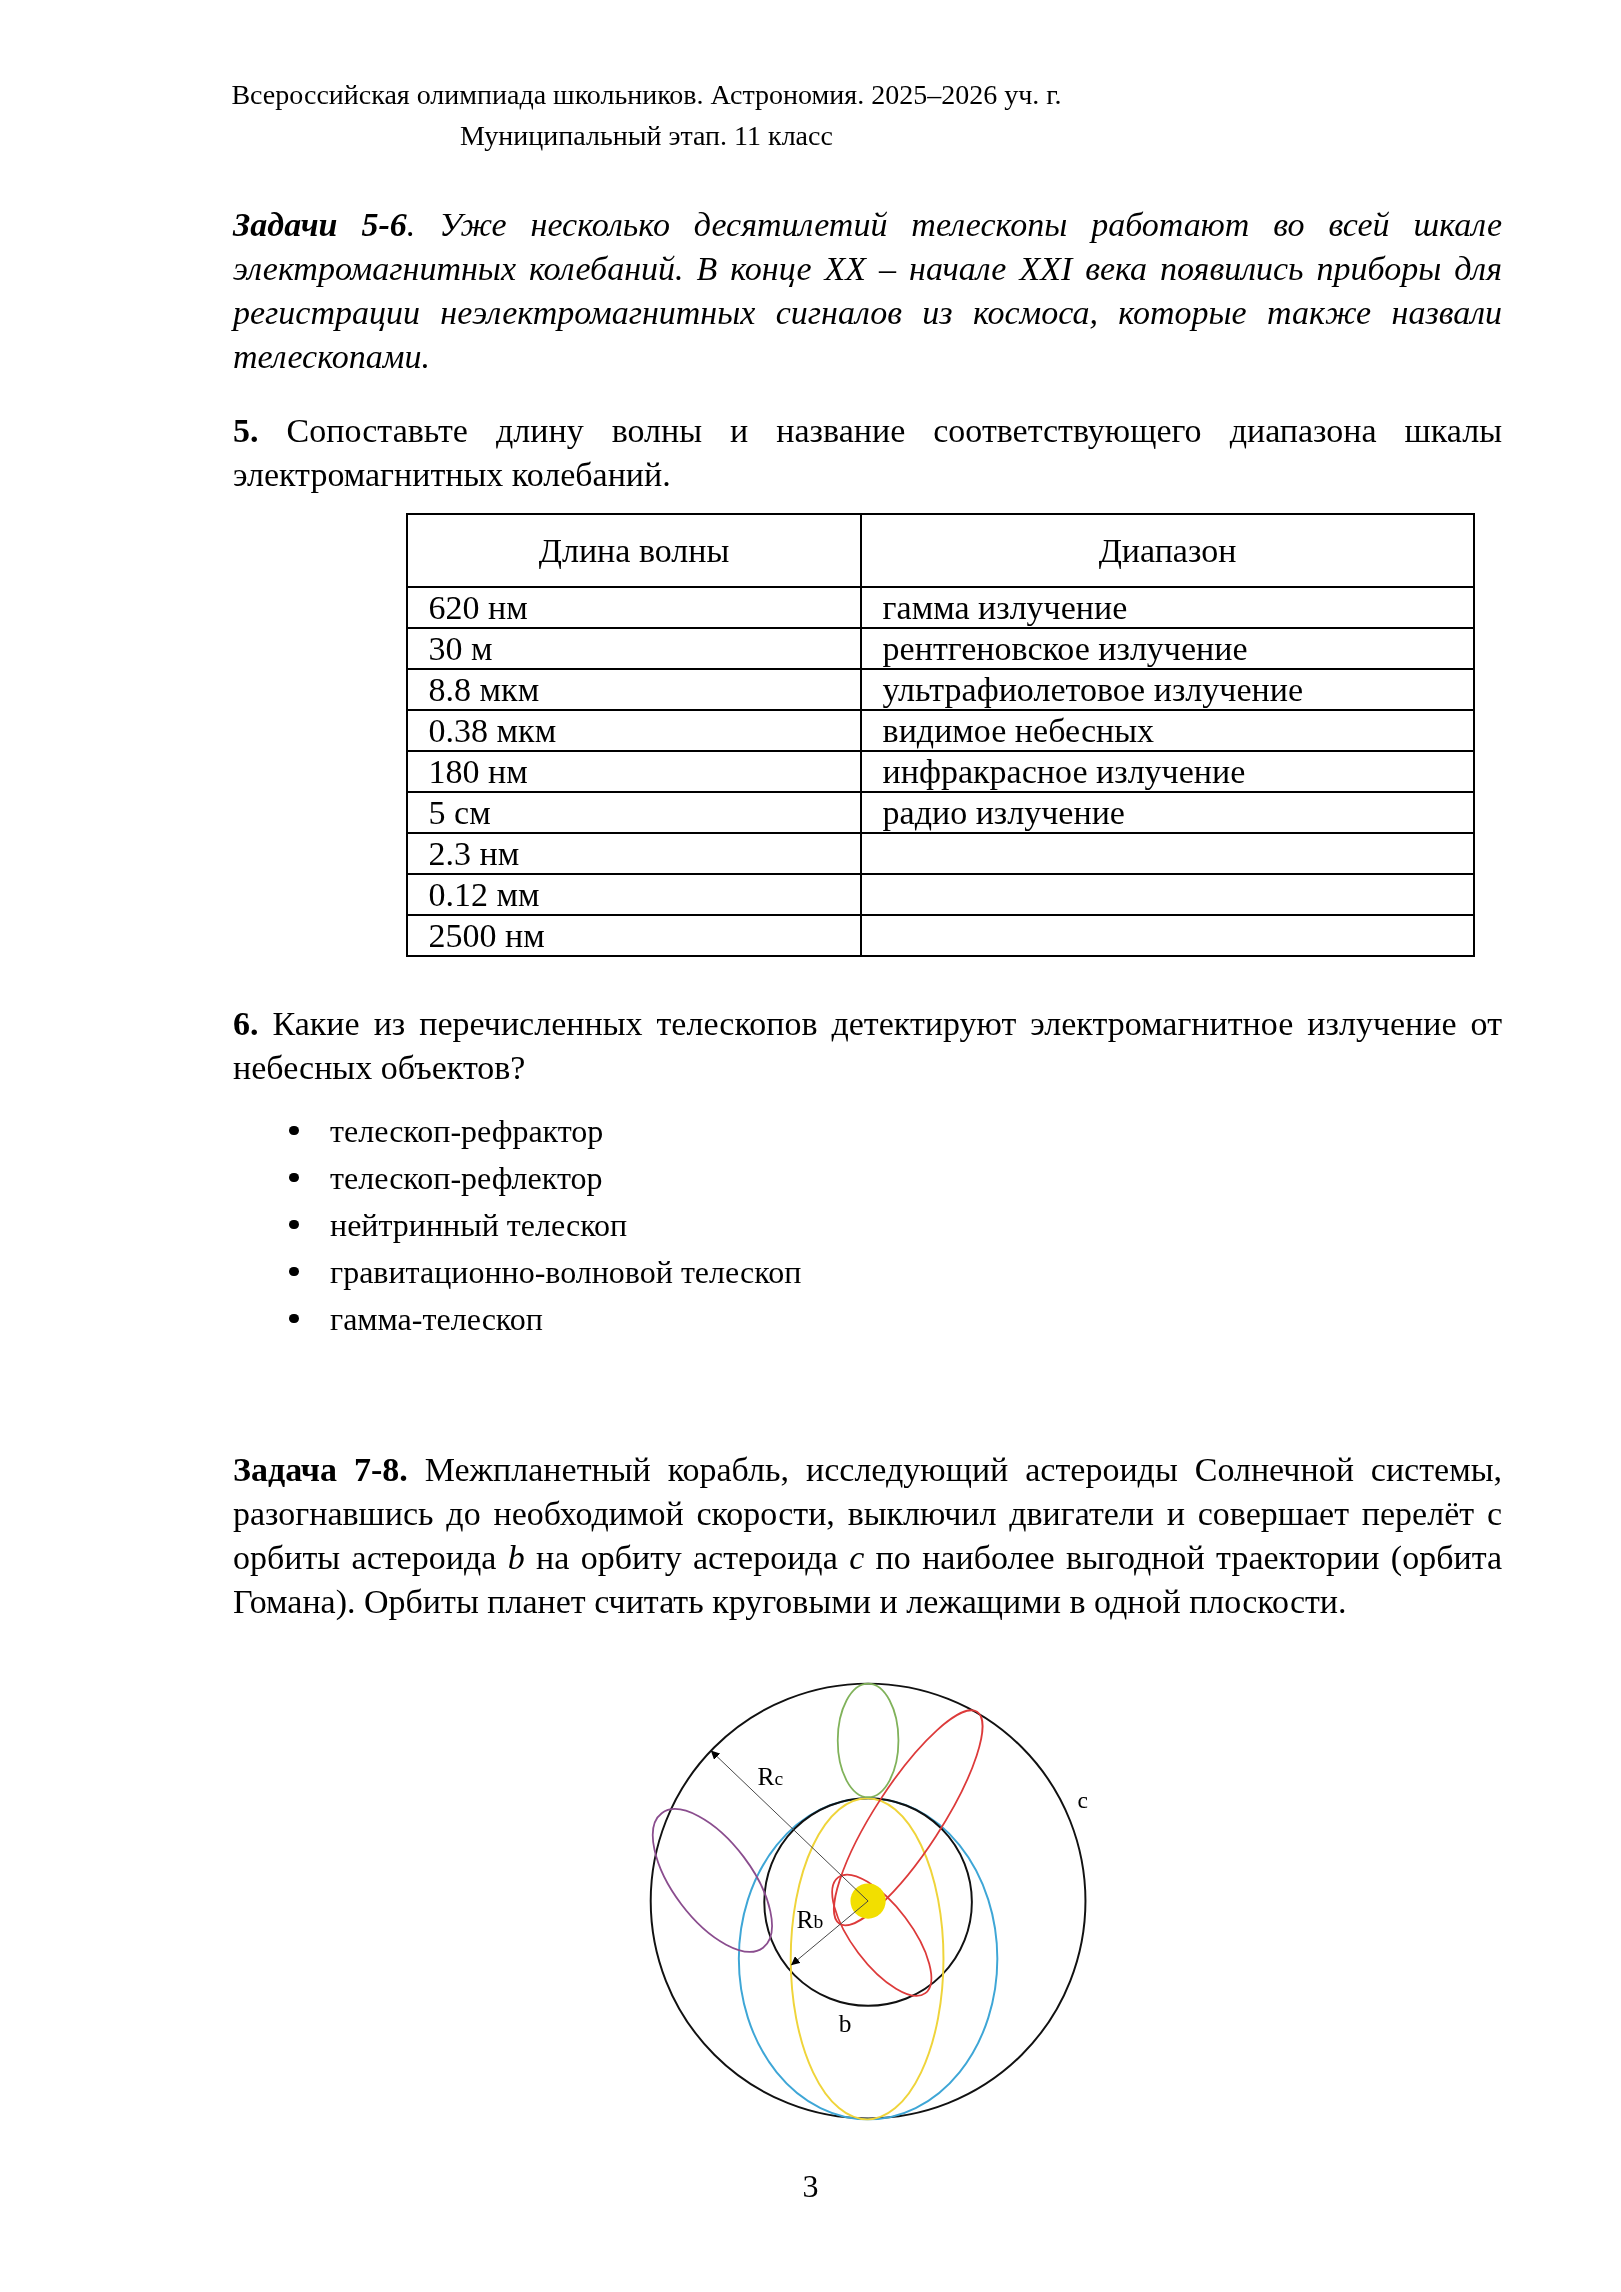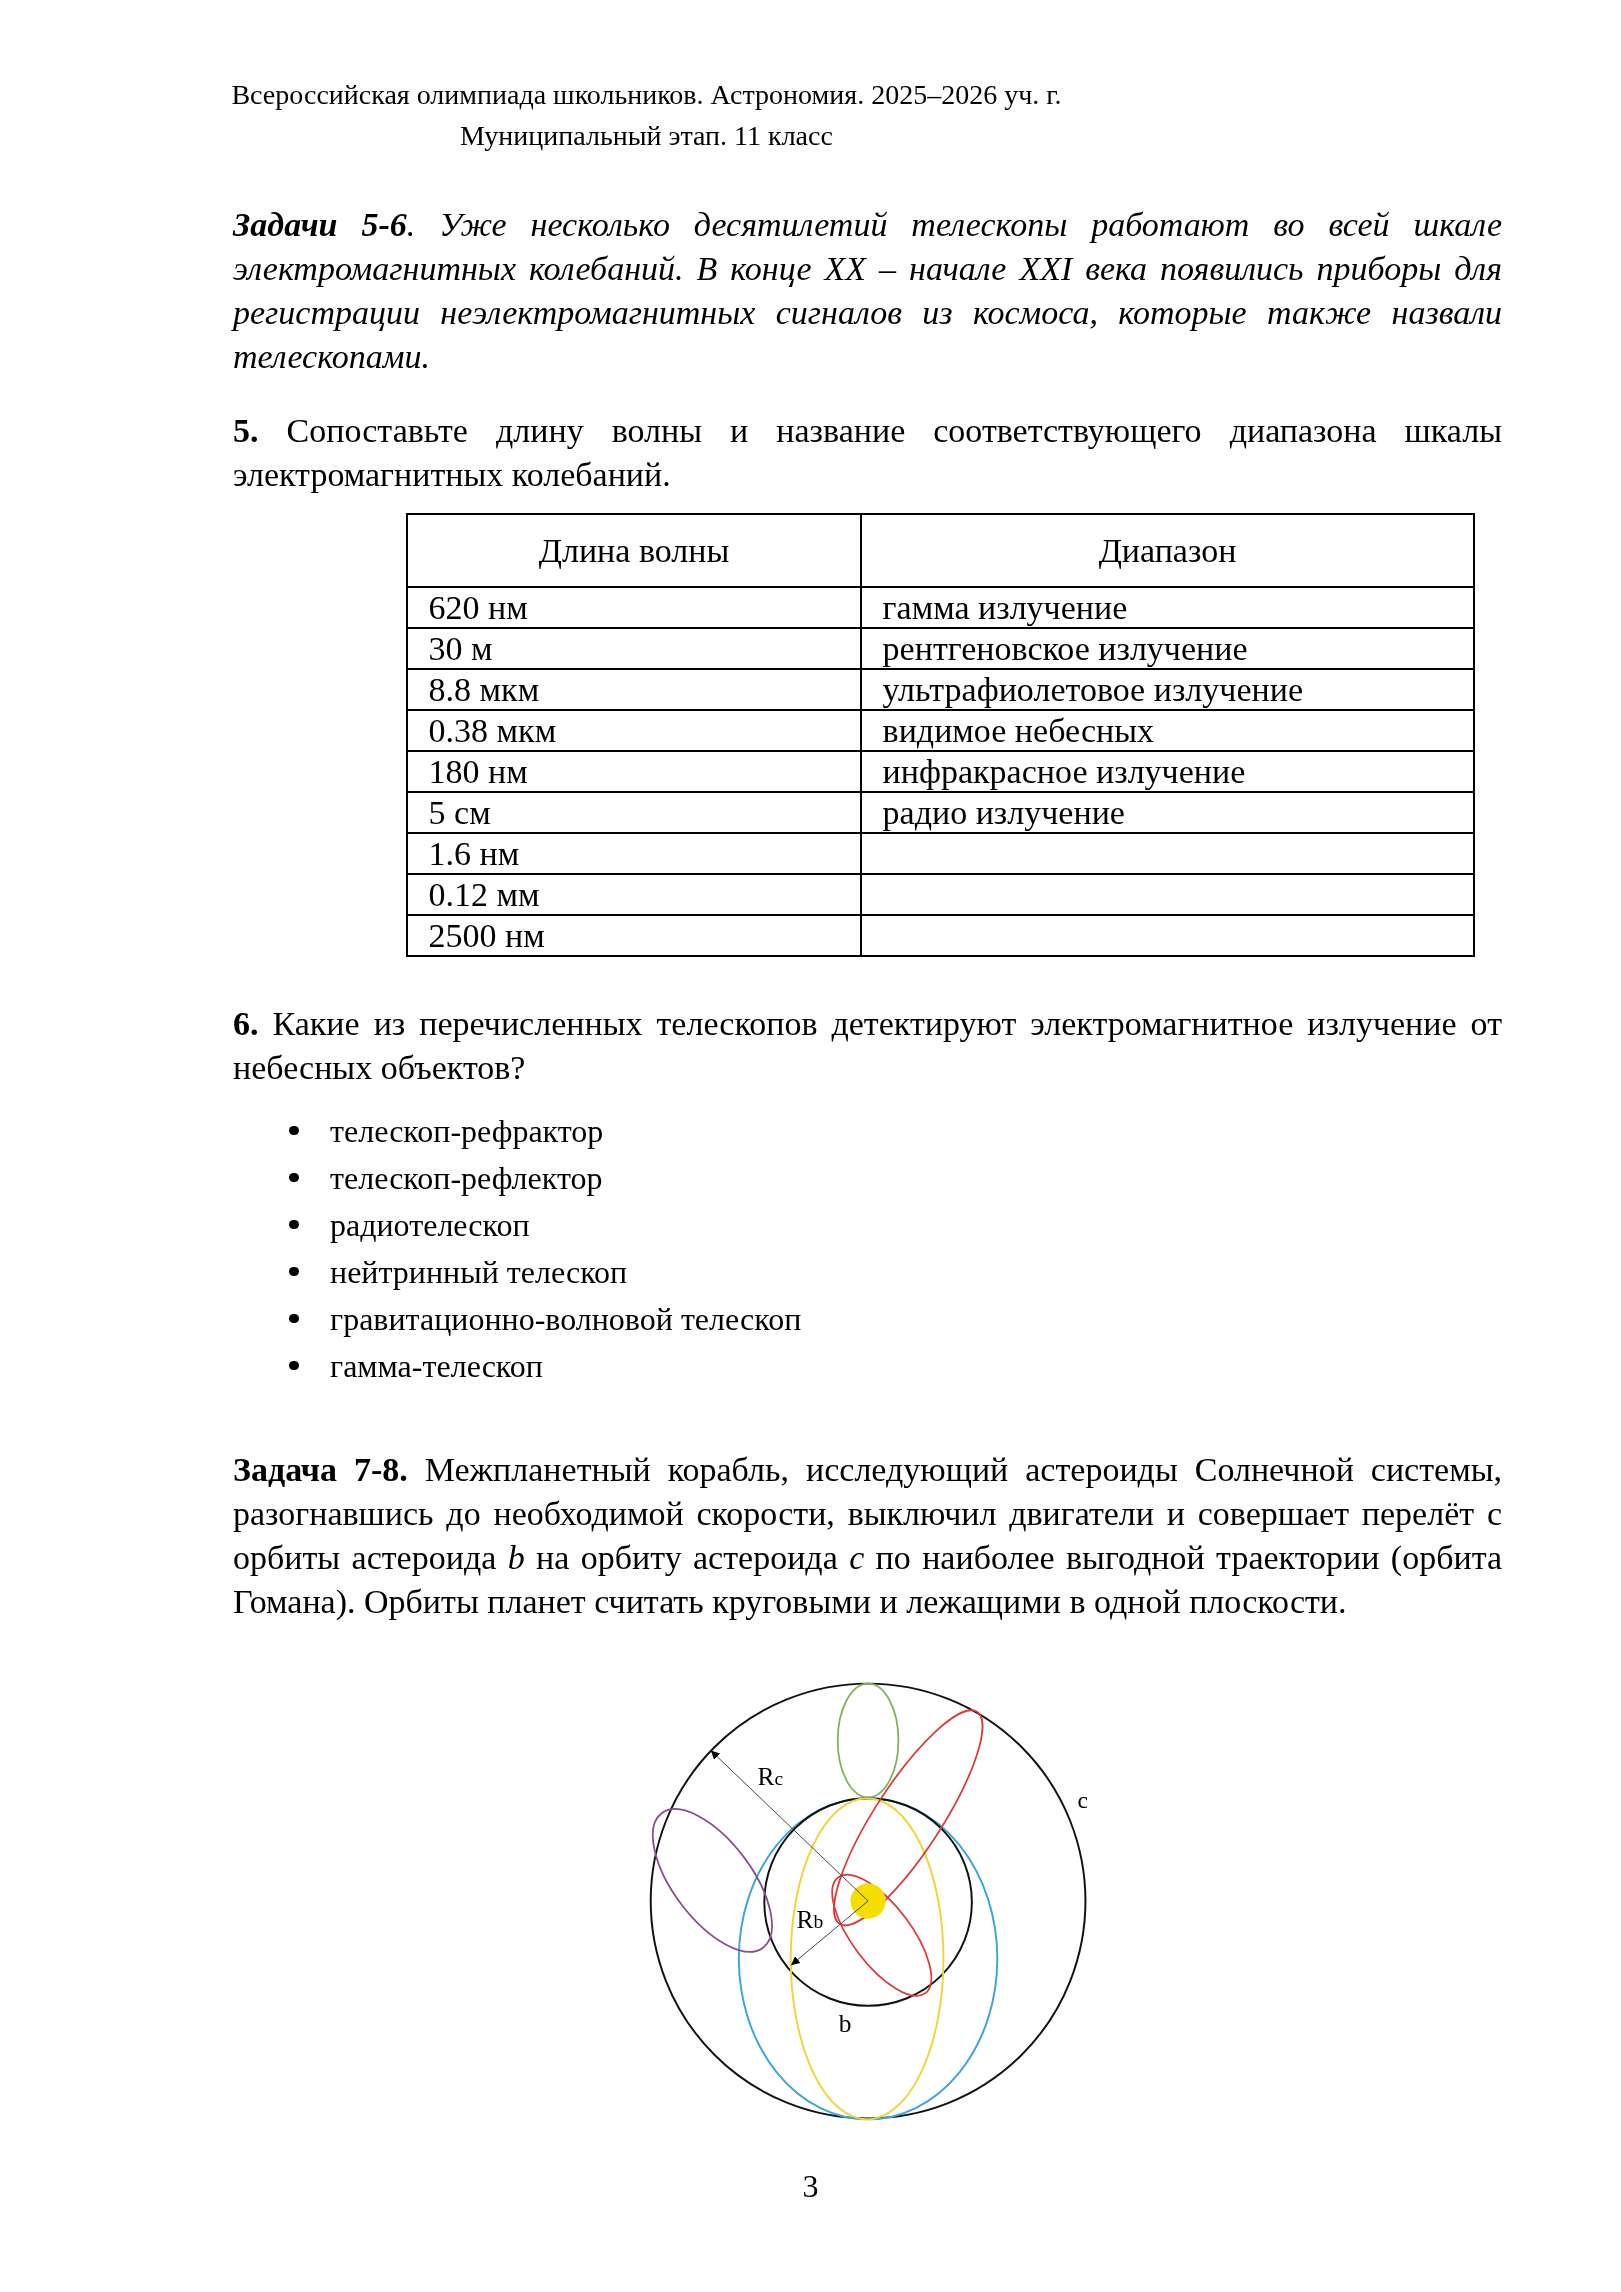--- a/index.html
+++ b/index.html
@@ -64,42 +64,41 @@
       </tr>
   <tr>
         <td>180 нм</td>
         <td>инфракрасное излучение</td>
       </tr>
   <tr>
         <td>5 см</td>
         <td>радио излучение</td>
       </tr>
   <tr>
-        <td>1.6 нм</td>
+        <td>2.3 нм</td>
         <td></td>
       </tr>
   <tr>
         <td>0.12 мм</td>
         <td></td>
       </tr>
   <tr>
         <td>2500 нм</td>
         <td></td>
       </tr>
 </tbody>
   </table>
 
 <div class="para" style="top:1002px;">
   <b>6.</b><span> Какие из перечисленных телескопов детектируют электромагнитное излучение от небесных объектов?</span>
 </div>
 
 <ul class="bullets">
   <li><span class="dot"></span><span>телескоп-рефрактор</span></li>
   <li><span class="dot"></span><span>телескоп-рефлектор</span></li>
-  <li><span class="dot"></span><span>радиотелескоп</span></li>
   <li><span class="dot"></span><span>нейтринный телескоп</span></li>
   <li><span class="dot"></span><span>гравитационно-волновой телескоп</span></li>
   <li><span class="dot"></span><span>гамма-телескоп</span></li>
 </ul>
 
 <div class="para" style="top:1448px;">
   <b>Задача 7-8.</b><span> Межпланетный корабль, исследующий астероиды Солнечной системы, разогнавшись до необходимой скорости, выключил двигатели и совершает перелёт с орбиты астероида </span><i>b</i><span> на орбиту астероида </span><i>c</i><span> по наиболее выгодной траектории (орбита Гомана). Орбиты планет считать круговыми и лежащими в одной плоскости.</span>
 </div>
 
 <svg class="diagram" viewBox="640 1700 500 480" width="490" height="470" xmlns="http://www.w3.org/2000/svg">

